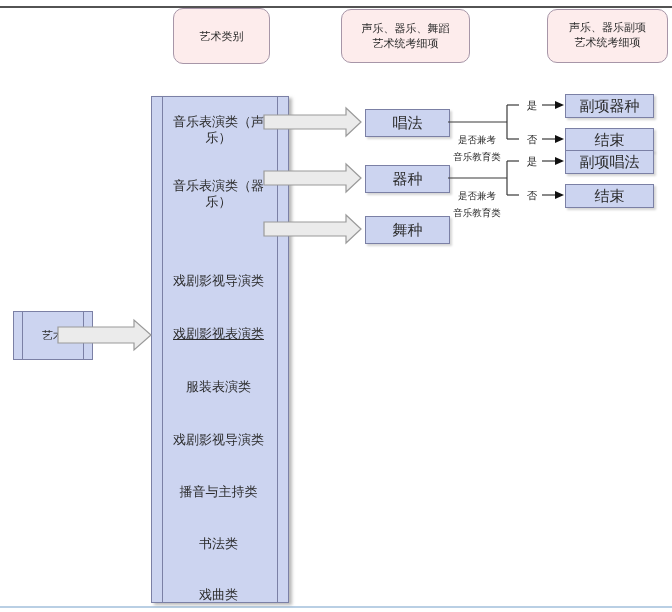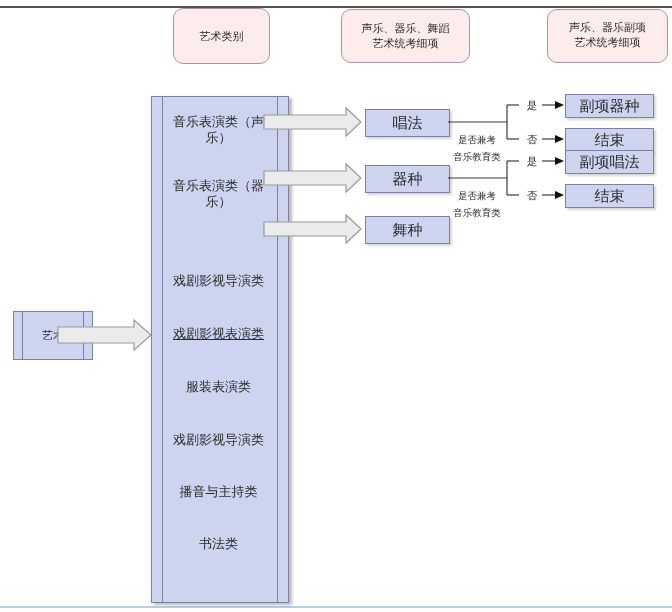--- a/index.html
+++ b/index.html
@@ -89,20 +89,21 @@
     <div class="edges"></div>
   </div>
   <div class="cat" style="top:114px;">音乐表演类（声乐）</div>
   <div class="cat" style="top:178px;">音乐表演类（器乐）</div>
   <div class="cat" style="top:273px;">戏剧影视导演类</div>
   <div class="cat" style="top:326px;text-decoration:underline;">戏剧影视表演类</div>
   <div class="cat" style="top:379px;">服装表演类</div>
   <div class="cat" style="top:432px;">戏剧影视导演类</div>
   <div class="cat" style="top:536px;">书法类</div>
   <div class="cat" style="top:484px;">播音与主持类</div>
+  <div class="cat" style="top:587px;">戏曲类</div>
 
   <div class="bluebox detail-box" style="top:109px;">
     <span>唱法</span>
   </div>
   <div class="bluebox detail-box" style="top:165px;">
     <span>器种</span>
   </div>
   <div class="bluebox detail-box" style="top:216px;">
     <span>舞种</span>
   </div>

